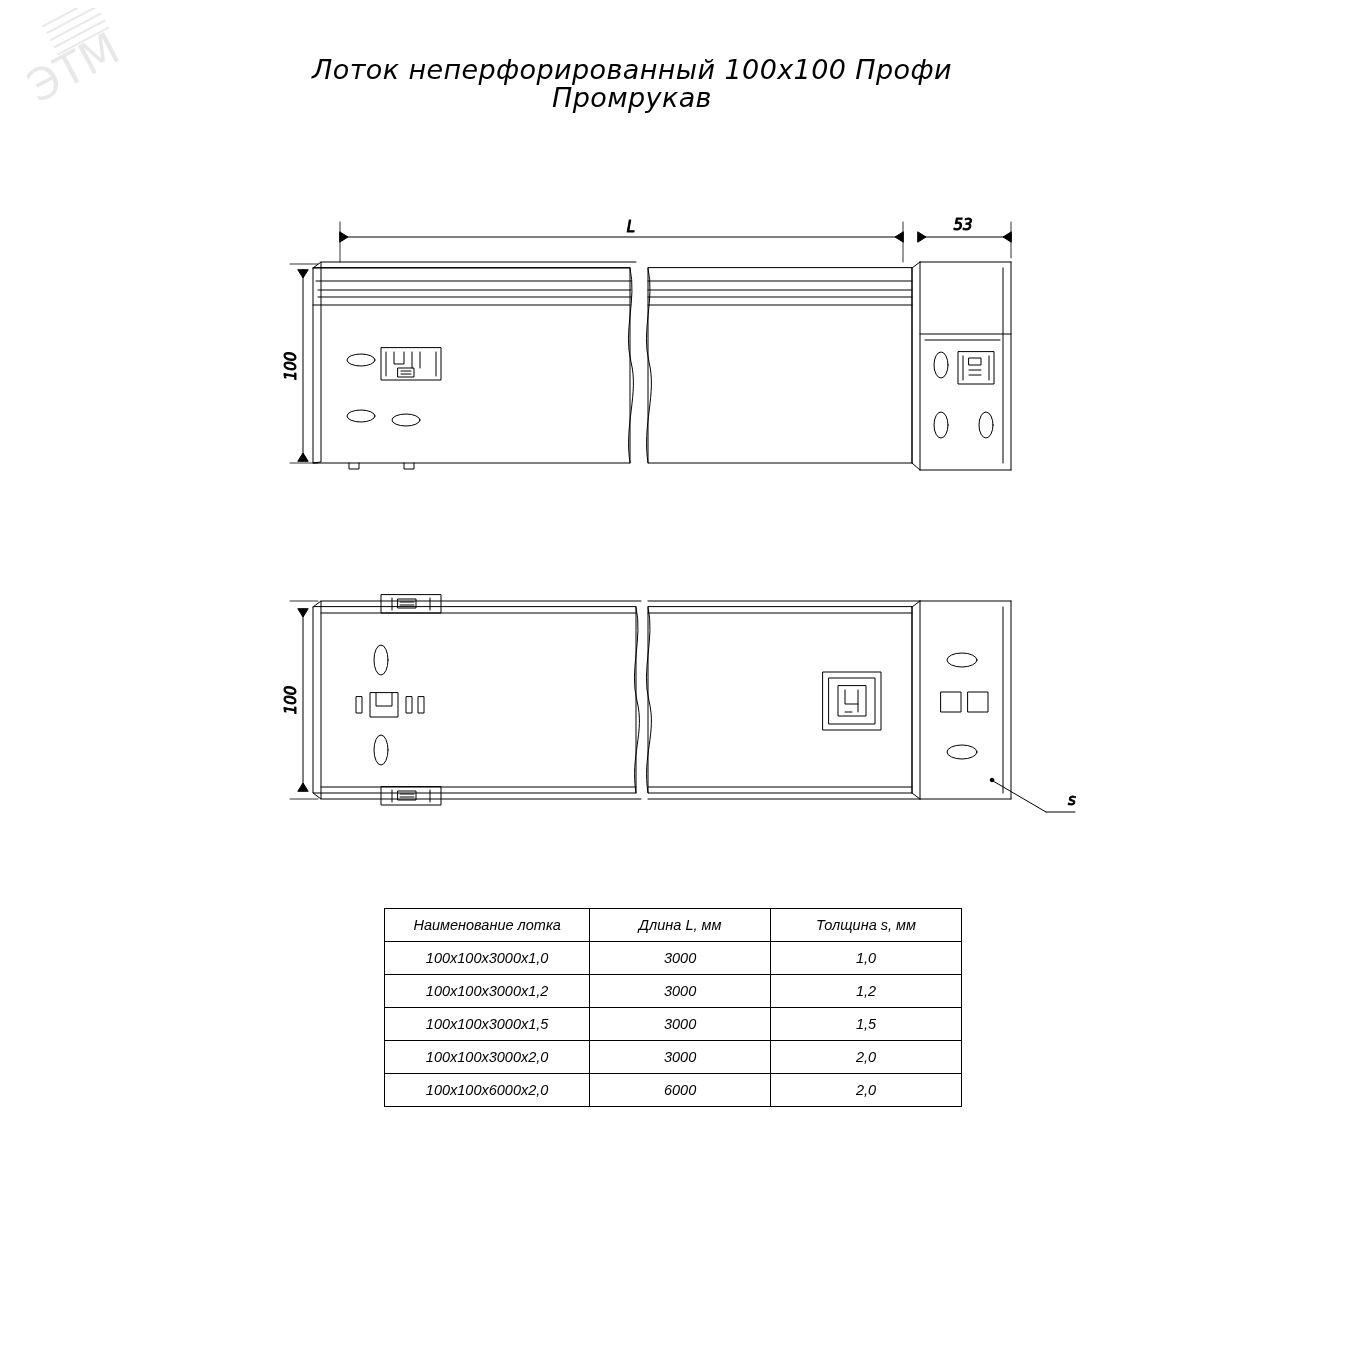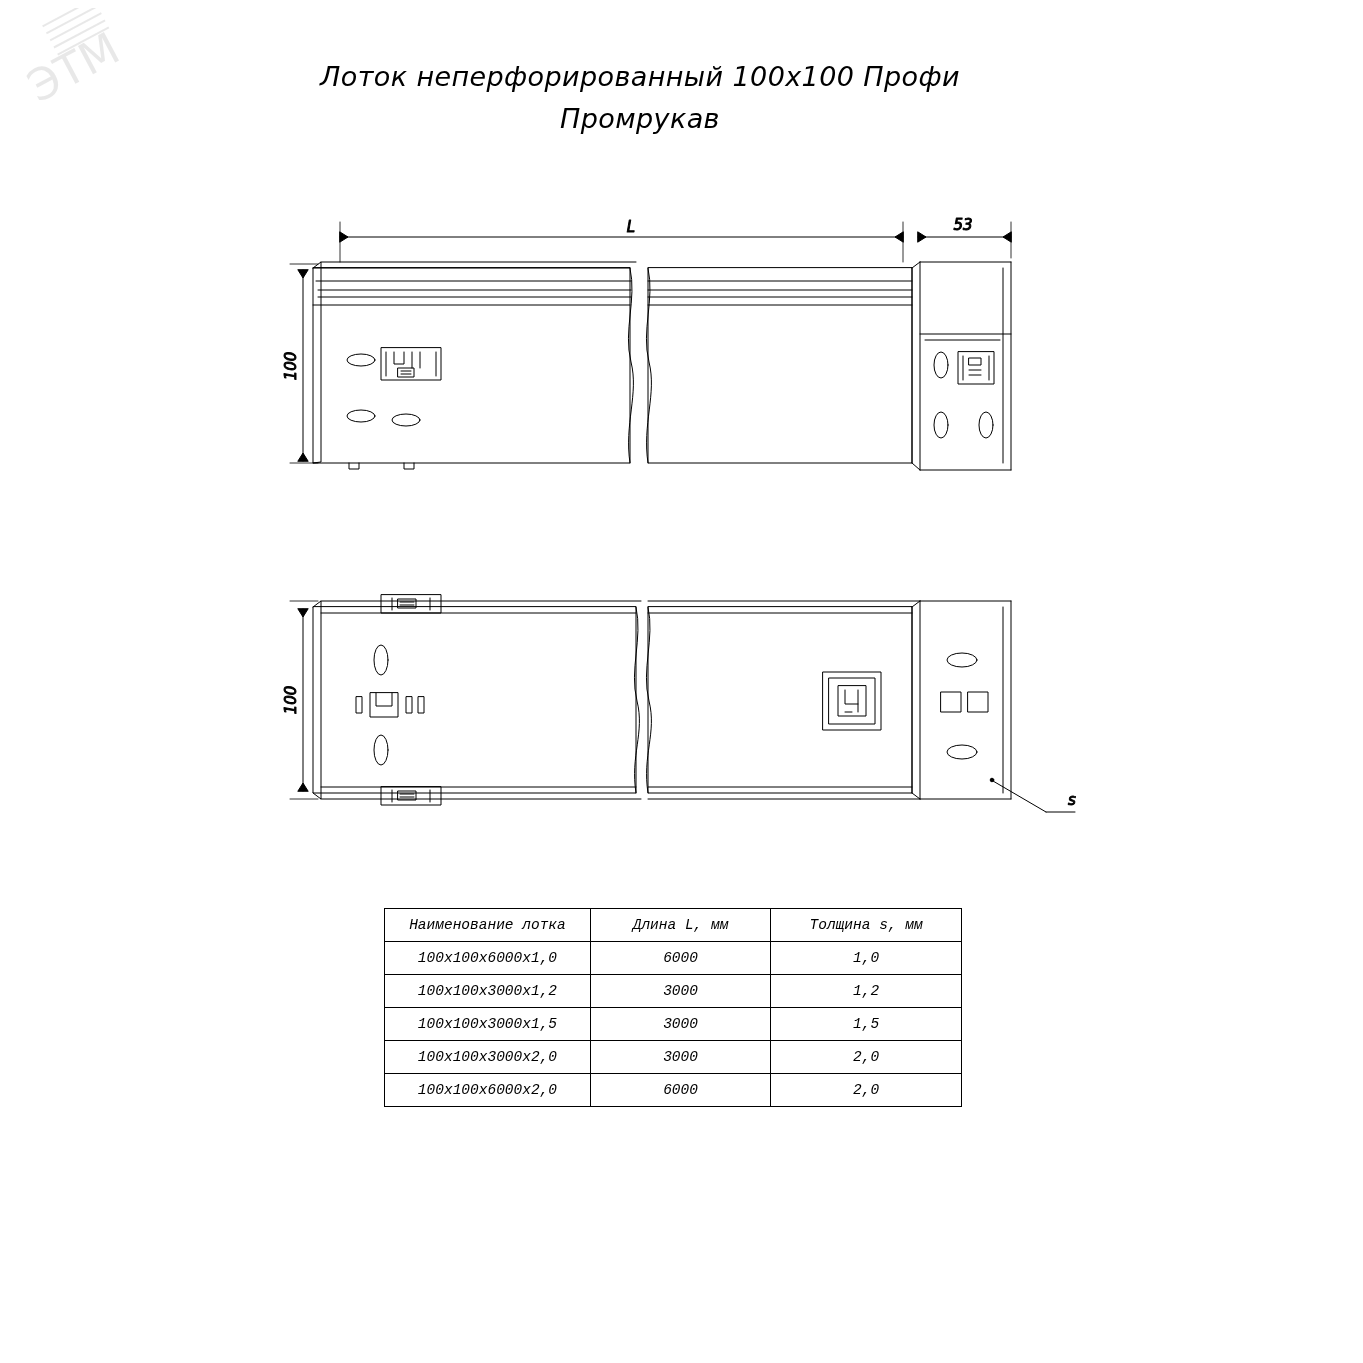--- a/index.html
+++ b/index.html
@@ -23,25 +23,24 @@
   }
   .title {
     position: absolute;
     left: 0;
     top: 56px;
     width: 1264px;
     text-align: center;
     font-family: "DejaVu Sans", sans-serif;
     font-style: italic;
     font-size: 27px;
-    line-height: 42px;
+    line-height: 28px;
     letter-spacing: 0.4px;
     color: #000;
     white-space: pre-line;
-    padding-left: 8px;
   }
   .watermark {
     position: absolute;
     left: 18px;
     top: 8px;
     width: 120px;
     height: 110px;
     opacity: 0.22;
     pointer-events: none;
   }
@@ -52,21 +51,21 @@
     width: 1363px;
     height: 1363px;
   }
   
   .spec-table {
     position: absolute;
     left: 384px;
     top: 908px;
     width: 578px;
     border-collapse: collapse;
-    font-family: Liberation Mono, monospace;
+    font-family: Liberation Sans, sans-serif;
     font-style: italic;
     font-size: 14.5px;
     color: #000;
   }
   .spec-table td, .spec-table th {
     border: 1px solid #000;
     text-align: center;
     padding: 5px 2px 6px 2px;
     font-weight: normal;
     font-style: italic;
@@ -271,22 +270,22 @@
   <table class="spec-table">
     <thead>
       <tr>
         <th>Наименование лотка</th>
         <th>Длина L, мм</th>
         <th>Толщина s, мм</th>
       </tr>
     </thead>
     <tbody>
       <tr>
-        <td>100х100х6000х1,0</td>
-        <td>6000</td>
+        <td>100х100х3000х1,0</td>
+        <td>3000</td>
         <td>1,0</td>
       </tr>
       <tr>
         <td>100х100х3000х1,2</td>
         <td>3000</td>
         <td>1,2</td>
       </tr>
       <tr>
         <td>100х100х3000х1,5</td>
         <td>3000</td>

